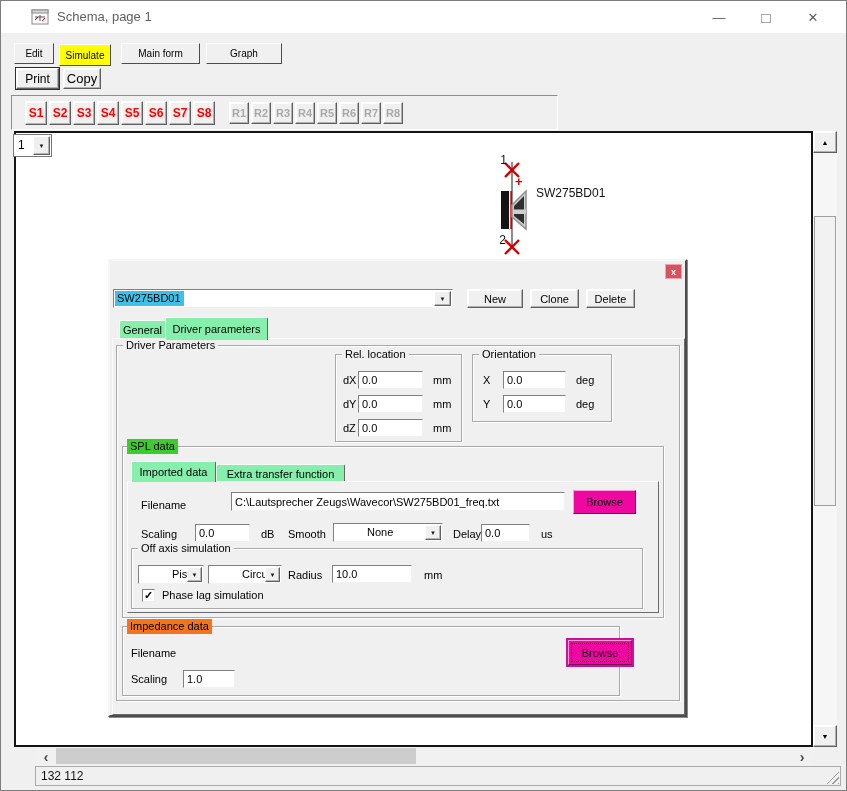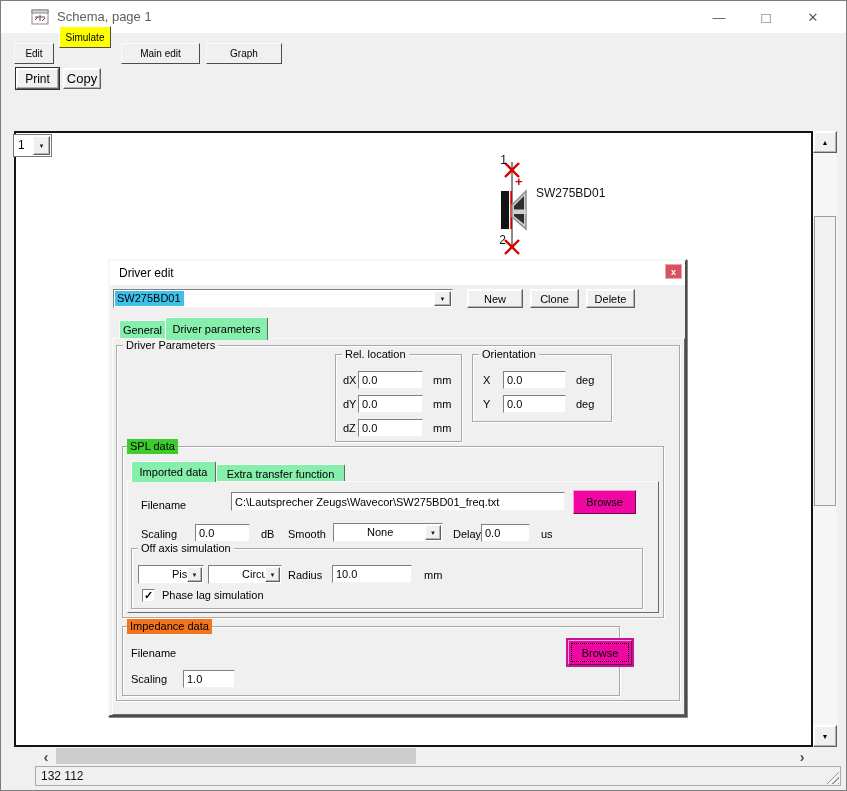--- a/index.html
+++ b/index.html
@@ -123,27 +123,46 @@
       <path d="M4 11 l3 -3" stroke="#c00" stroke-width="1"></path>
       <path d="M11 12 l3 -3" stroke="#c00" stroke-width="1"></path>
     </svg>
     <span class="title-text">Schema, page 1</span>
     <div class="winctl" style="left:701px">—</div>
     <div class="winctl" style="left:748px;font-size:15px">□</div>
     <div class="winctl" style="left:795px">✕</div>
   </div>
 
   <div class="flatbtn" style="left:13px;top:42px;width:40px;height:21px">Edit</div>
-  <div class="flatbtn yellow" style="left:58px;top:25px;width:52px;height:22px">Simulate</div>
-  <div class="flatbtn" style="left:120px;top:42px;width:79px;height:21px">Main edit</div>
+  <div class="flatbtn yellow" style="left:58px;top:43px;width:52px;height:22px">Simulate</div>
+  <div class="flatbtn" style="left:120px;top:42px;width:79px;height:21px">Main form</div>
   <div class="flatbtn" style="left:205px;top:42px;width:76px;height:21px">Graph</div>
 
   <div class="btn3d abs default-outline" style="left:15px;top:67px;width:43px;height:21px;font-size:12px">Print</div>
   <div class="btn3d abs" style="left:62px;top:67px;width:38px;height:21px;font-size:13px">Copy</div>
 
+  <div class="toolpanel">
+    <div class="btn3d sbtn">S1</div>
+    <div class="btn3d sbtn">S2</div>
+    <div class="btn3d sbtn">S3</div>
+    <div class="btn3d sbtn">S4</div>
+    <div class="btn3d sbtn">S5</div>
+    <div class="btn3d sbtn">S6</div>
+    <div class="btn3d sbtn">S7</div>
+    <div class="btn3d sbtn">S8</div>
+    <div style="width:12px"></div>
+    <div class="btn3d rbtn">R1</div>
+    <div class="btn3d rbtn">R2</div>
+    <div class="btn3d rbtn">R3</div>
+    <div class="btn3d rbtn">R4</div>
+    <div class="btn3d rbtn">R5</div>
+    <div class="btn3d rbtn">R6</div>
+    <div class="btn3d rbtn">R7</div>
+    <div class="btn3d rbtn">R8</div>
+  </div>
 
   <div class="schema"></div>
 
   <div class="pagecombo">
     <span class="val">1</span>
     <span class="combo-arrow">▼</span>
   </div>
 
   <svg class="abs" style="left:470px;top:148px" width="200" height="112" viewBox="0 0 200 112">
     <line x1="41" y1="13" x2="41" y2="97" stroke="#1a1a1a" stroke-width="1"></line>
@@ -160,23 +179,20 @@
     <text x="44" y="37" font-size="13" font-weight="bold" fill="#d40000">+</text>
     <rect x="30" y="42" width="8" height="38" fill="#141414"></rect>
     <rect x="39.3" y="42" width="1.7" height="38" fill="#d40000"></rect>
     <polygon points="41,56 55,42 55,80 41,68" fill="#cfcfcf" stroke="#8f8f8f" stroke-width="1.5"></polygon>
     <polygon points="43,57 53,47 53,75 43,67" fill="#2e2e2e"></polygon>
     <rect x="42" y="60.5" width="13" height="4.5" fill="#cfcfcf"></rect>
     <text x="65" y="48" font-size="12" fill="#111">SW275BD01</text>
   </svg>
 
   <div class="dialog">
-    <div class="dlg-titlebar">
-      <span class="dlg-title">Driver edit</span>
-    </div>
     <div class="dlg-close">x</div>
 
     <div class="combo" style="left:3px;top:28px;width:340px;height:19px">
       <span class="sel">SW275BD01</span>
       <span class="combo-arrow" style="width:17px">▼</span>
     </div>
     <div class="btn3d abs" style="left:357px;top:28px;width:56px;height:19px;font-size:11px">New</div>
     <div class="btn3d abs" style="left:420px;top:28px;width:49px;height:19px;font-size:11px">Clone</div>
     <div class="btn3d abs" style="left:476px;top:28px;width:49px;height:19px;font-size:11px">Delete</div>
 

